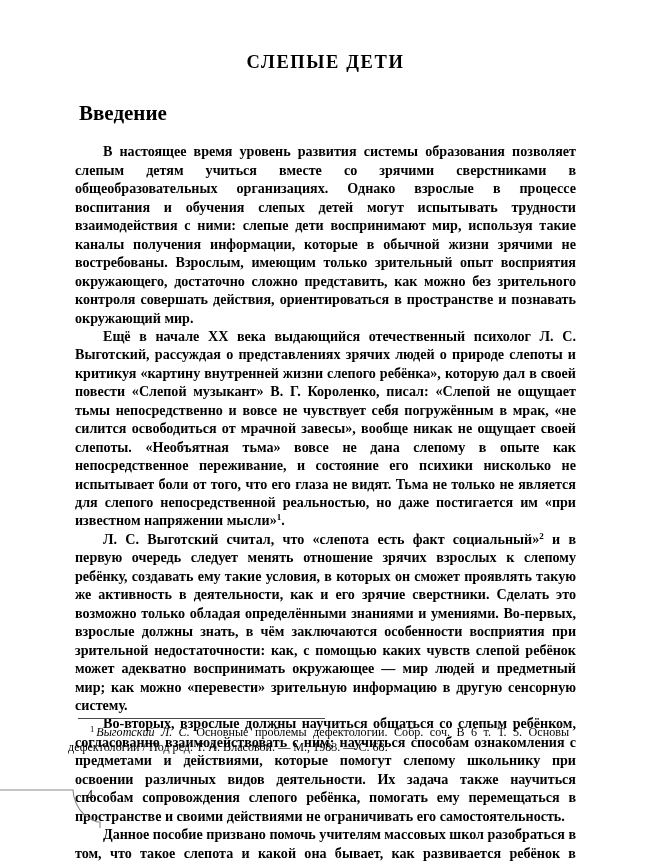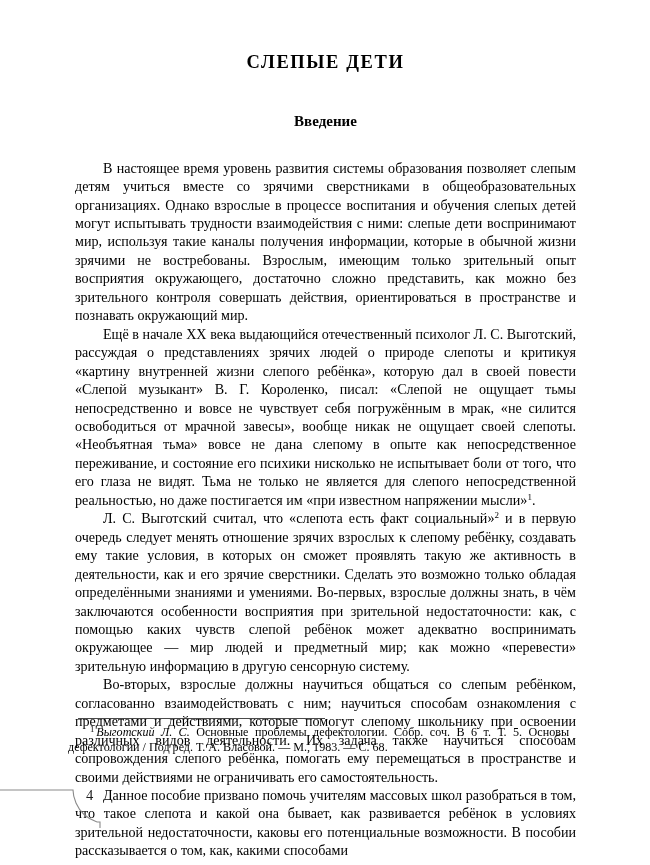--- a/index.html
+++ b/index.html
@@ -31,38 +31,38 @@
     font-size: 18.5px;
     font-weight: bold;
     text-align: center;
     letter-spacing: 1.6px;
     margin: 0 0 0 0;
     padding-top: 6px;
     line-height: 1.25;
   }
 
   .section-title {
-    font-size: 15px;
+    font-size: 21px;
     font-weight: bold;
-    text-align: center;
-    margin: 16px;
+    margin: 4px;
     padding-top: 22px;
     padding-bottom: 4px;
     line-height: 1.3;
   }
 
   .body-text {
     margin: 0;
     padding: 0;
     font-size: 14.1px;
     line-height: 18.45px;
     text-align: justify;
     text-justify: inter-word;
     text-indent: 28px;
     hyphens: manual;
+    font-weight: bold;
   }
 
   .body-text:first-of-type {
     padding-top: 7px;
   }
 
   sup.fn-ref {
     font-size: 9px;
     line-height: 0;
     vertical-align: 5px;

